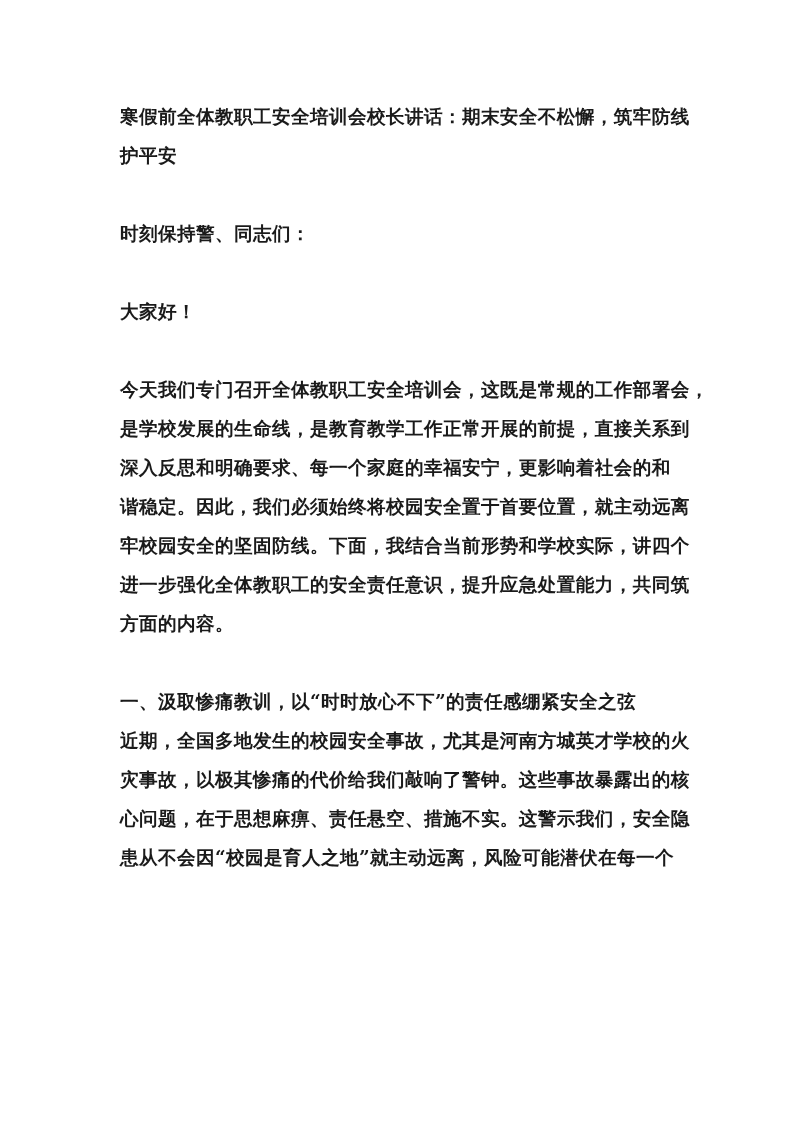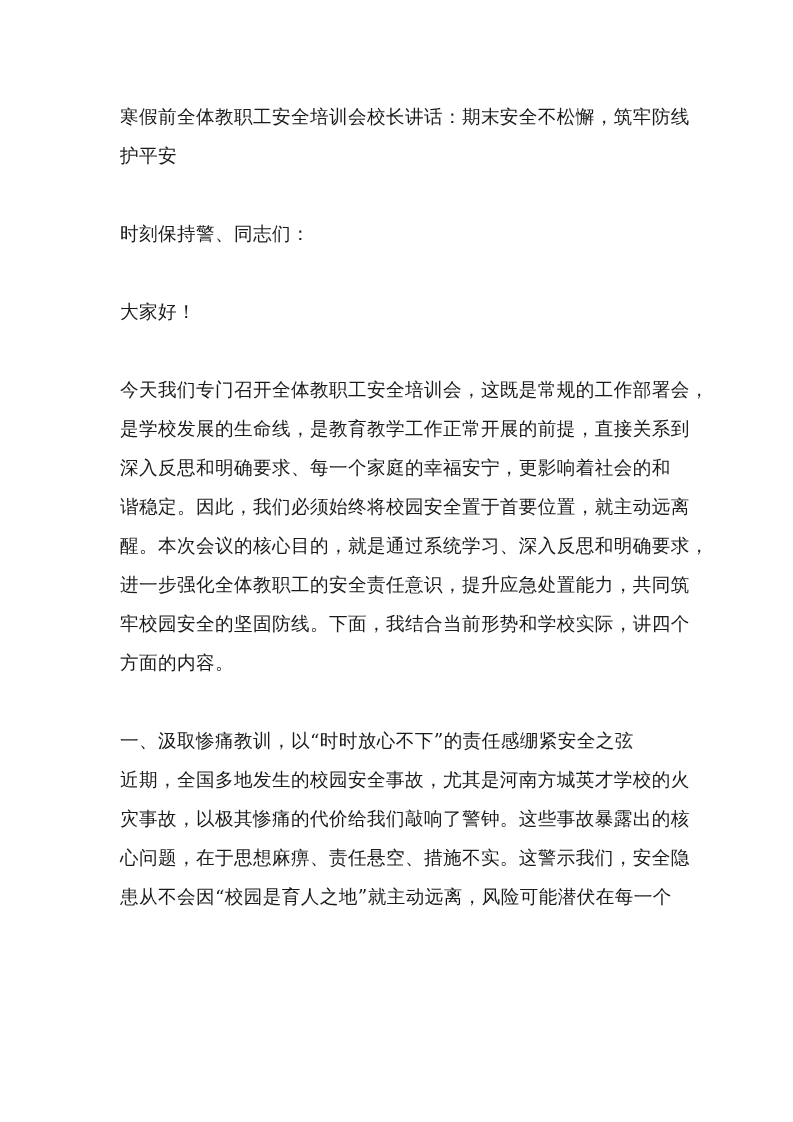--- a/index.html
+++ b/index.html
@@ -13,20 +13,21 @@
       position: relative;
       overflow: hidden;
       font-family: "DejaVu Serif", "Liberation Serif", serif;
       color: #1a1a1a;
     }
     .page {
       position: absolute;
       left: 120px;
       top: 97px;
       width: 566px;
+      font-weight: bold;
     }
     .line {
       display: block;
       height: 39px;
       line-height: 39px;
       font-size: 18.6px;
       white-space: nowrap;
       letter-spacing: 0.4px;
     }
     .gap {
@@ -52,23 +53,22 @@
 
   <span class="line">大家好！</span>
 
   <span class="gap"></span>
 
   <div>
     <span class="line">今天我们专门召开全体教职工安全培训会，这既是常规的工作部署会，</span>
     <span class="line">是学校发展的生命线，是教育教学工作正常开展的前提，直接关系到</span>
     <span class="line">深入反思和明确要求、每一个家庭的幸福安宁，更影响着社会的和</span>
     <span class="line">谐稳定。因此，我们必须始终将校园安全置于首要位置，就主动远离</span>
-    <span class="line">醒。本次会议的核心目的，就是通过系统学习、深入反思和明确要求，</span>
+    <span class="line">牢校园安全的坚固防线。下面，我结合当前形势和学校实际，讲四个</span>
     <span class="line">进一步强化全体教职工的安全责任意识，提升应急处置能力，共同筑</span>
-    <span class="line">牢校园安全的坚固防线。下面，我结合当前形势和学校实际，讲四个</span>
     <span class="line">方面的内容。</span>
   </div>
 
   <span class="gap"></span>
 
   <span class="line">一、汲取惨痛教训，以“时时放心不下”的责任感绷紧安全之弦</span>
 
   <div>
     <span class="line">近期，全国多地发生的校园安全事故，尤其是河南方城英才学校的火</span>
     <span class="line">灾事故，以极其惨痛的代价给我们敲响了警钟。这些事故暴露出的核</span>

